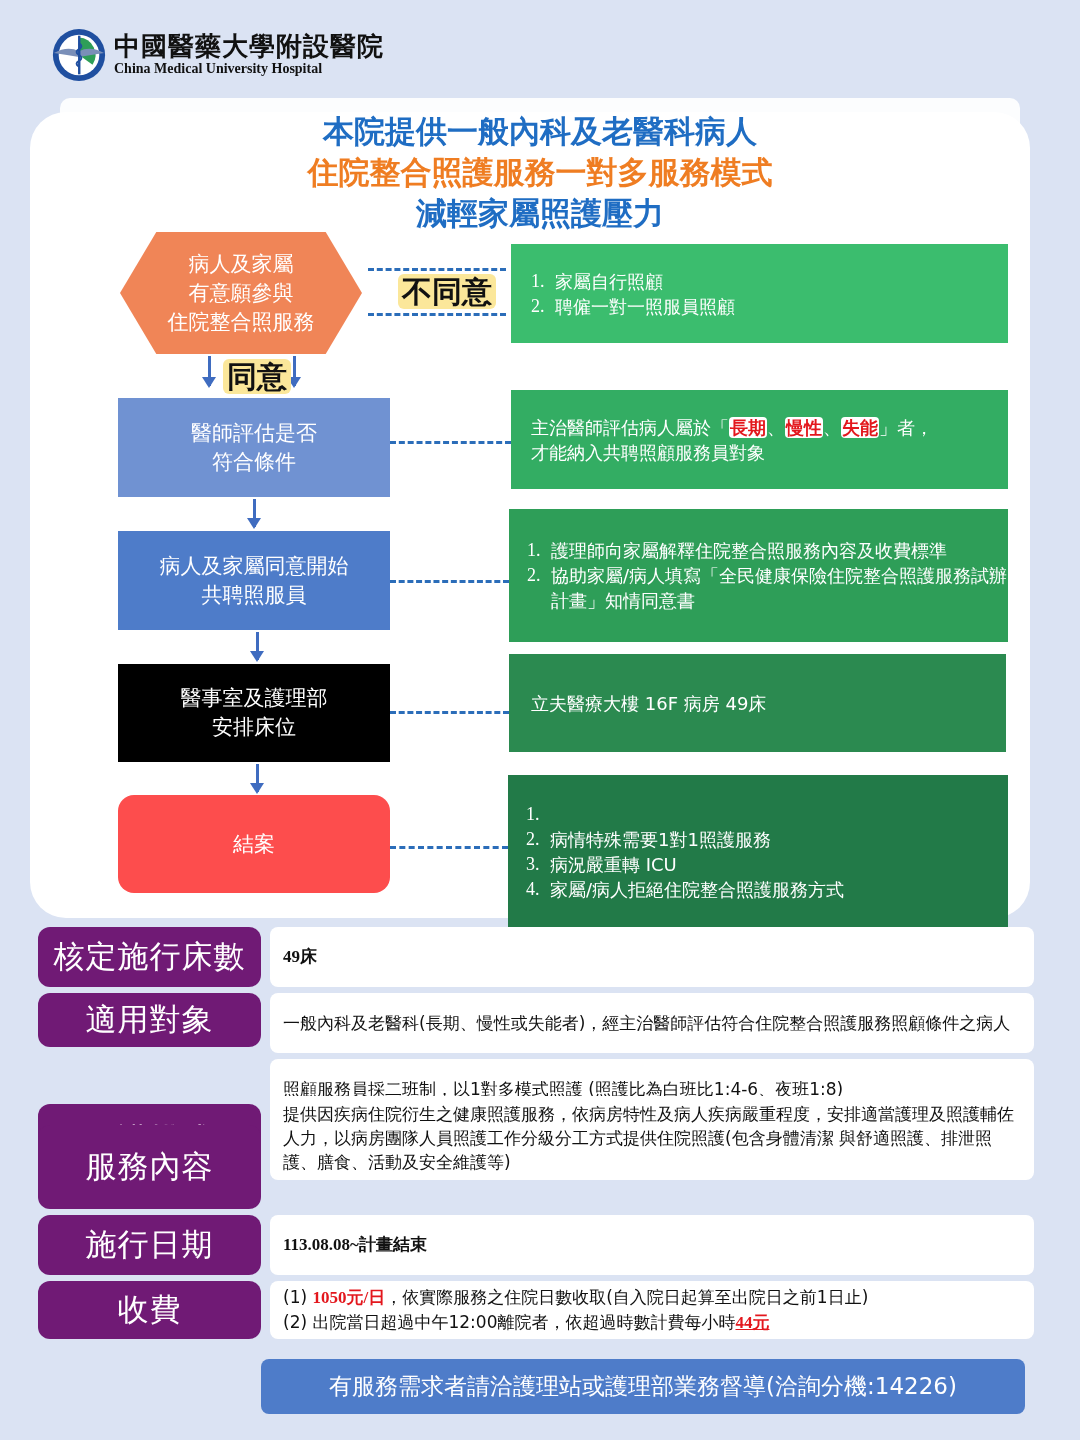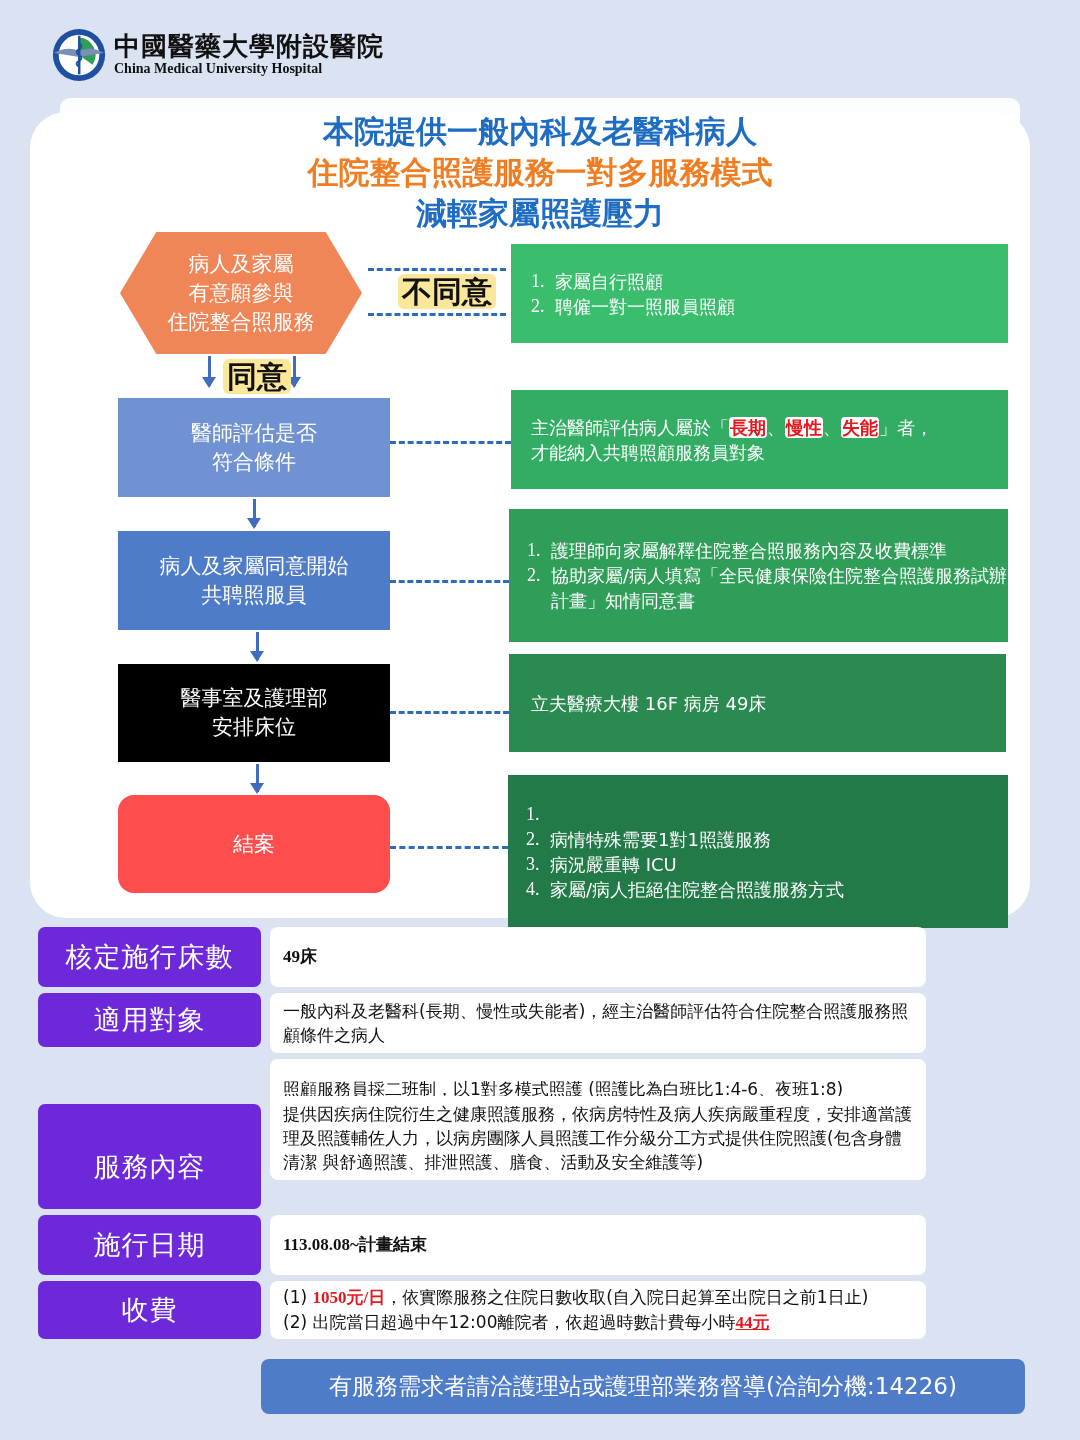--- a/index.html
+++ b/index.html
@@ -47,22 +47,22 @@
   .g1 { left:511px; top:244px; width:497px; height:99px; background:#3bbd6e; padding-left:20px; }
   .g2 { left:511px; top:390px; width:497px; height:99px; background:#33ad63; padding-left:20px; }
   .g3 { left:509px; top:509px; width:499px; height:133px; background:#2e9e58; padding-left:18px; }
   .g4 { left:509px; top:654px; width:497px; height:98px; background:#2b8a50; padding-left:22px; }
   .g5 { left:508px; top:775px; width:500px; height:153px; background:#227a48; padding-left:18px; }
   .li { display:flex; }
   .li .n { flex:0 0 auto; width:24px; font-family:"Liberation Serif",serif; }
   .hl { color:#e3171d; font-weight:bold; background:#fff; border-radius:4px; padding:0 1px; }
 
   
-  .row-label { left:38px; width:223px; background:#6d28d9; border-radius:7px; color:#fff; font-size:27px; display:flex; align-items:center; justify-content:center; letter-spacing:1px; }
-  .row-val { left:270px; width:656px; background:#fff; border-radius:8px; color:#111; font-size:17px; line-height:24px; padding:0 12px 0 13px; display:flex; flex-direction:column; justify-content:center; }
+  .row-label { left:38px; width:223px; background:#701a75; border-radius:12px; color:#fff; font-size:31px; display:flex; align-items:center; justify-content:center; letter-spacing:1px; }
+  .row-val { left:270px; width:764px; background:#fff; border-radius:8px; color:#111; font-size:17px; line-height:24px; padding:0 12px 0 13px; display:flex; flex-direction:column; justify-content:center; }
   .serif-num { font-family:"Liberation Serif","DejaVu Serif",serif; font-weight:bold; }
   .red { color:#e3171d; font-family:"Liberation Serif",serif; font-weight:bold; }
   .red-u { color:#e3171d; font-family:"Liberation Serif",serif; font-weight:bold; text-decoration:underline; }
 
   .footer-btn { left:261px; top:1359px; width:764px; height:55px; background:#4e7cc9; border-radius:8px; color:#fff; font-size:23px; display:flex; align-items:center; justify-content:center; }
 </style>
 </head>
 <body>
 
 <div class="abs logo">

